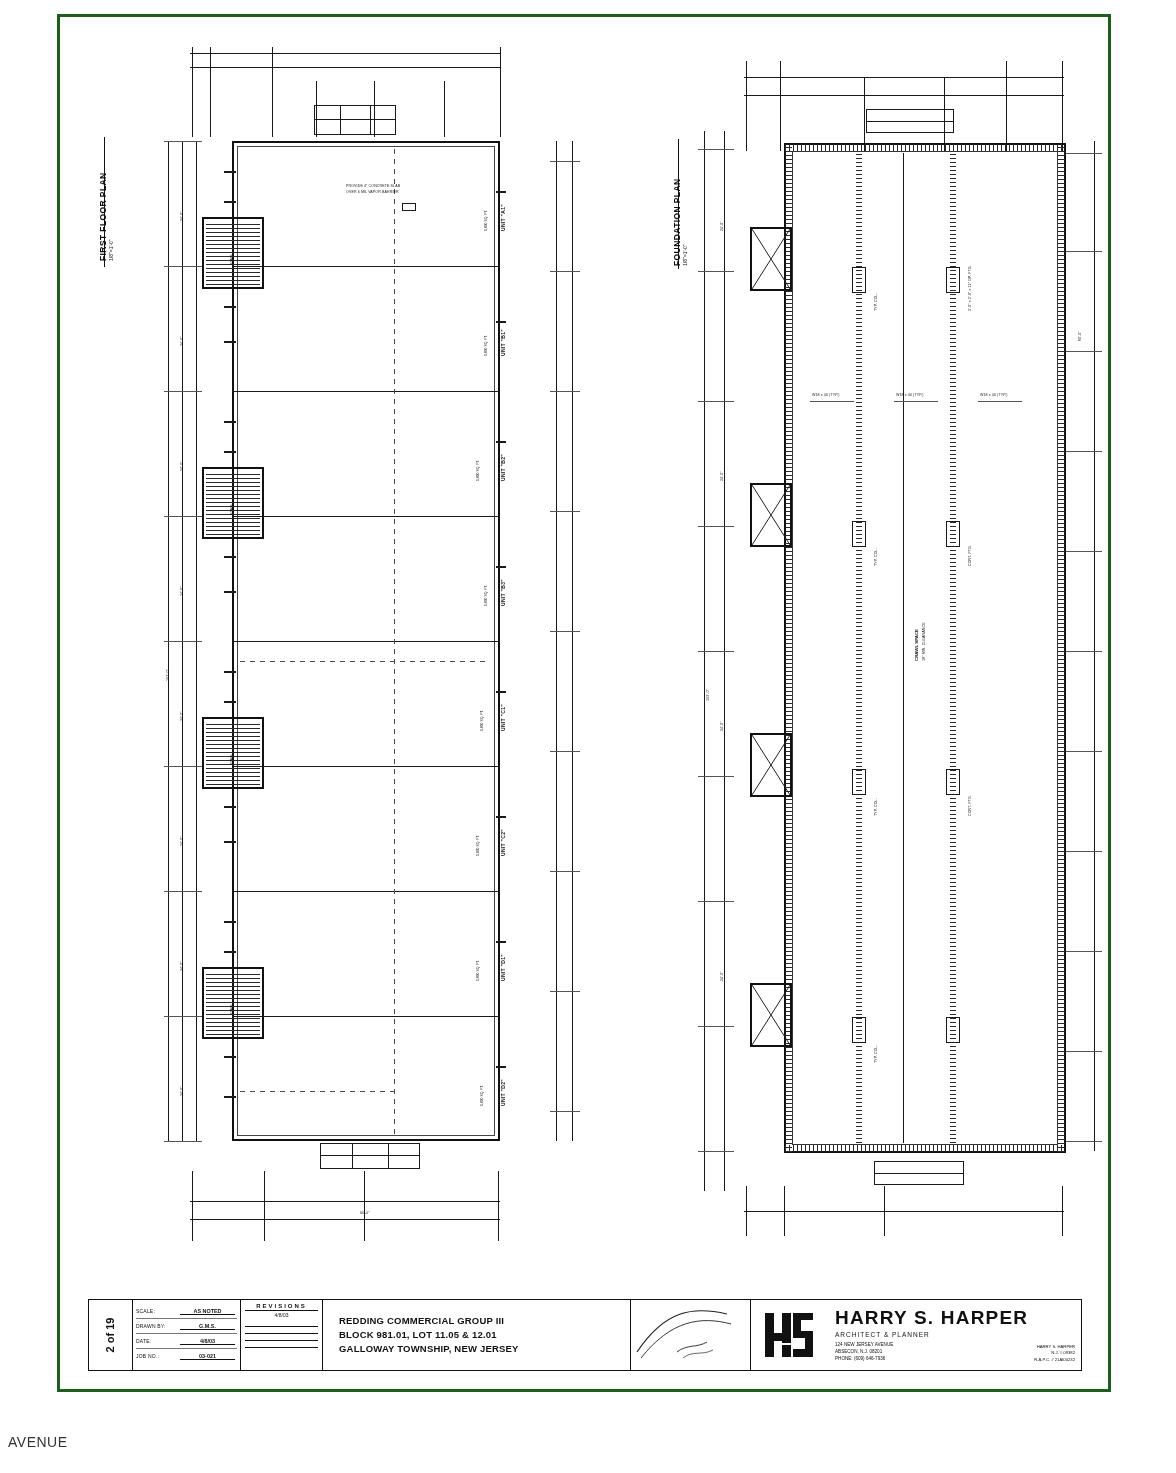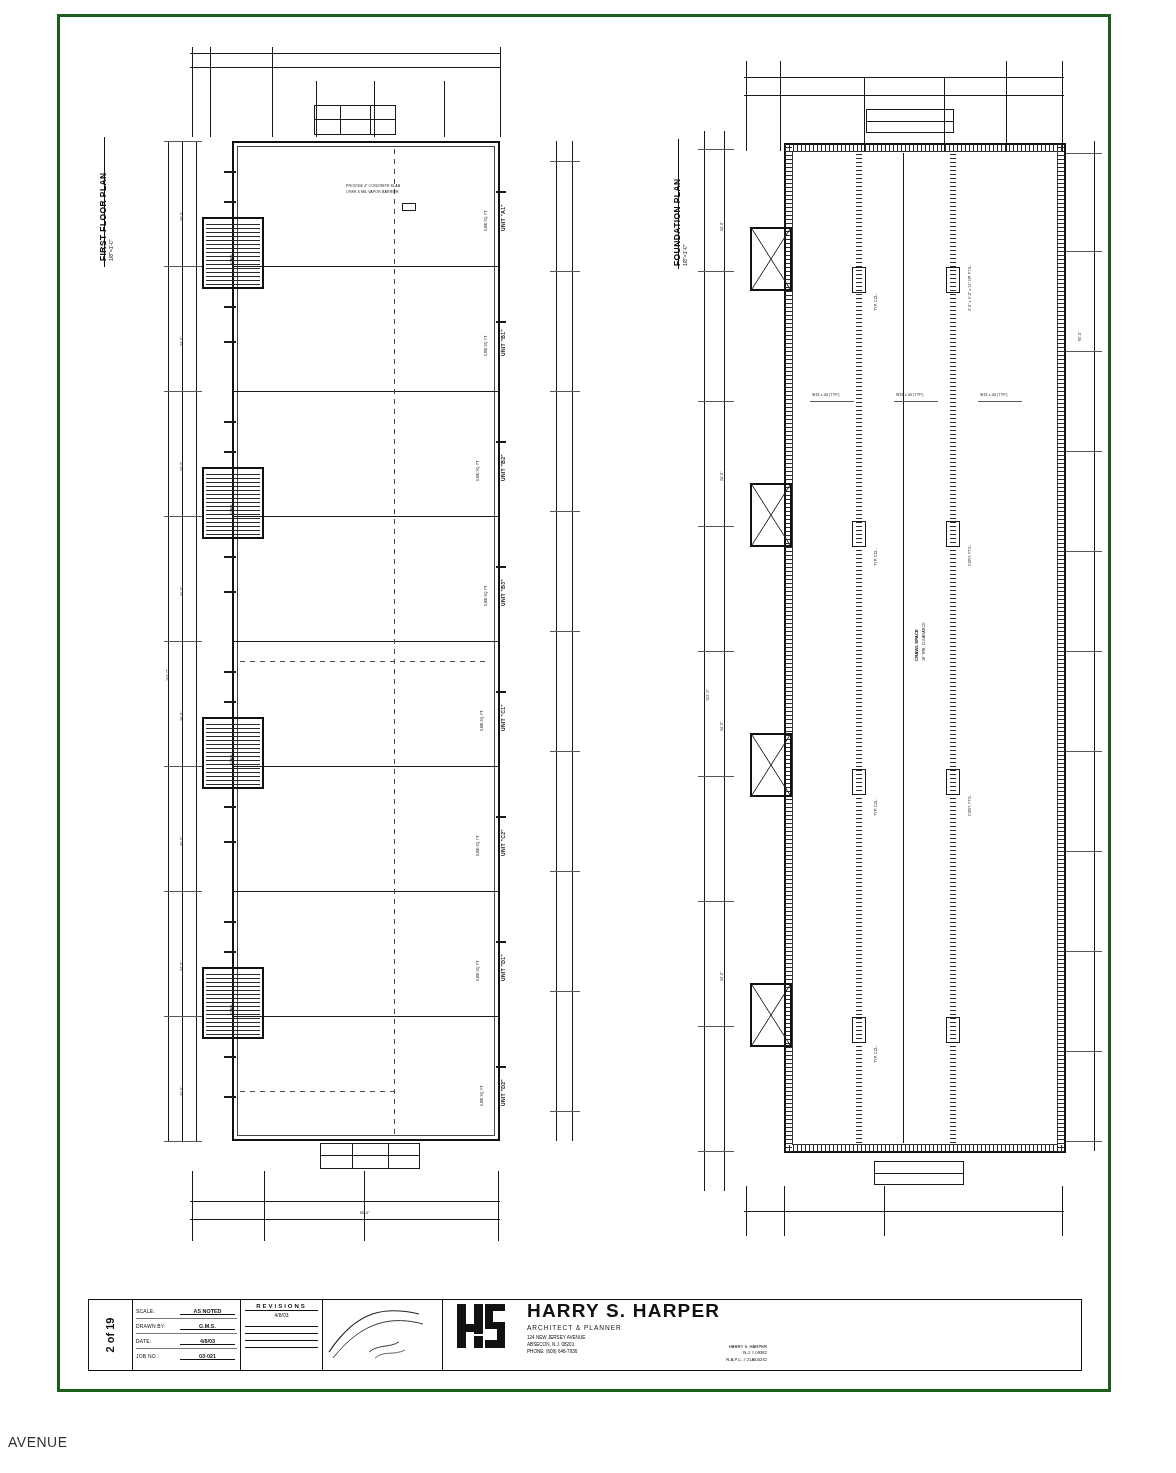--- a/index.html
+++ b/index.html
@@ -225,20 +225,21 @@
     letter-spacing: .2px;
   }
   .tb-seal {
     width: 120px;
     position: relative;
     overflow: hidden;
   }
   .tb-arch {
     width: 330px;
     display: flex;
+    align-items: center;
     border-right: none;
     position: relative;
   }
   .arch-name {
     font-size: 19px;
     font-weight: bold;
     letter-spacing: 1.2px;
     color: #111;
   }
   .arch-sub {
@@ -592,20 +593,25 @@
         <div class="tb-rev-title">REVISIONS</div>
         <div class="tb-rev-date">4/8/03</div>
         <div class="tb-rev-lines">
           <div></div>
           <div></div>
           <div></div>
           <div></div>
         </div>
       </div>
 
+      <div class="tb-cell tb-project">
+        <div>REDDING COMMERCIAL GROUP III</div>
+        <div>BLOCK 981.01, LOT 11.05 &amp; 12.01</div>
+        <div>GALLOWAY TOWNSHIP, NEW JERSEY</div>
+      </div>
 
       <div class="tb-cell tb-seal">
         <svg width="120" height="70">
           <path d="M6,52 C34,10 62,6 96,14" stroke="#222" stroke-width="1.2" fill="none"></path>
           <path d="M10,58 C40,20 70,16 100,24" stroke="#222" stroke-width="0.9" fill="none"></path>
           <path d="M46,52 C56,44 66,48 76,42" stroke="#222" stroke-width="0.9" fill="none"></path>
           <path d="M52,58 C62,50 70,56 82,50" stroke="#222" stroke-width="0.7" fill="none"></path>
         </svg>
       </div>
 

